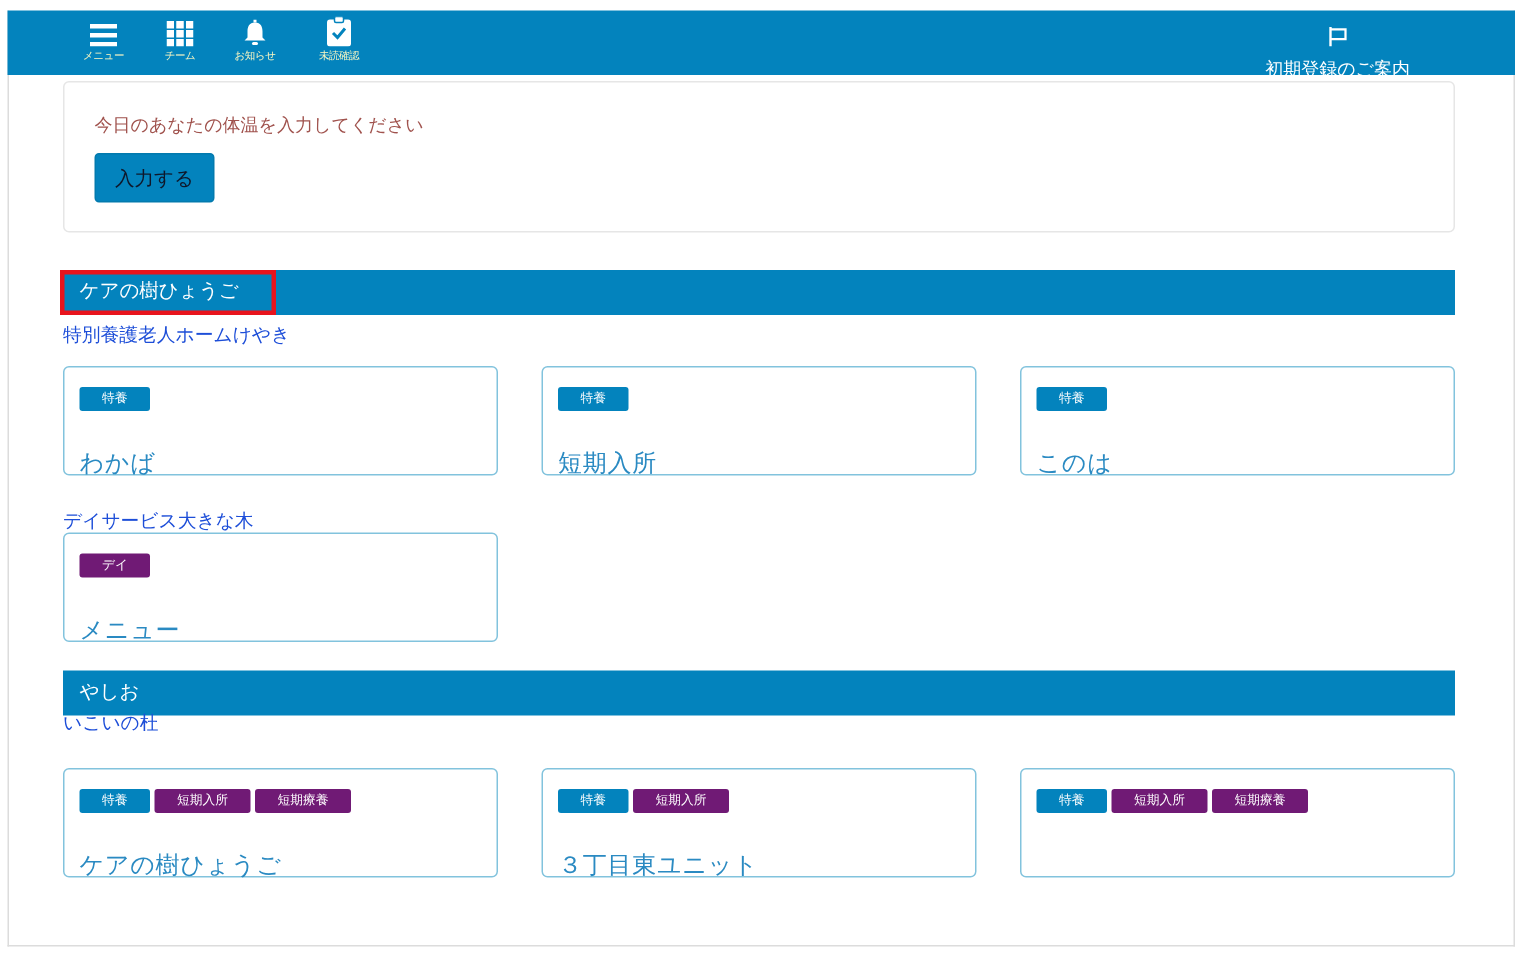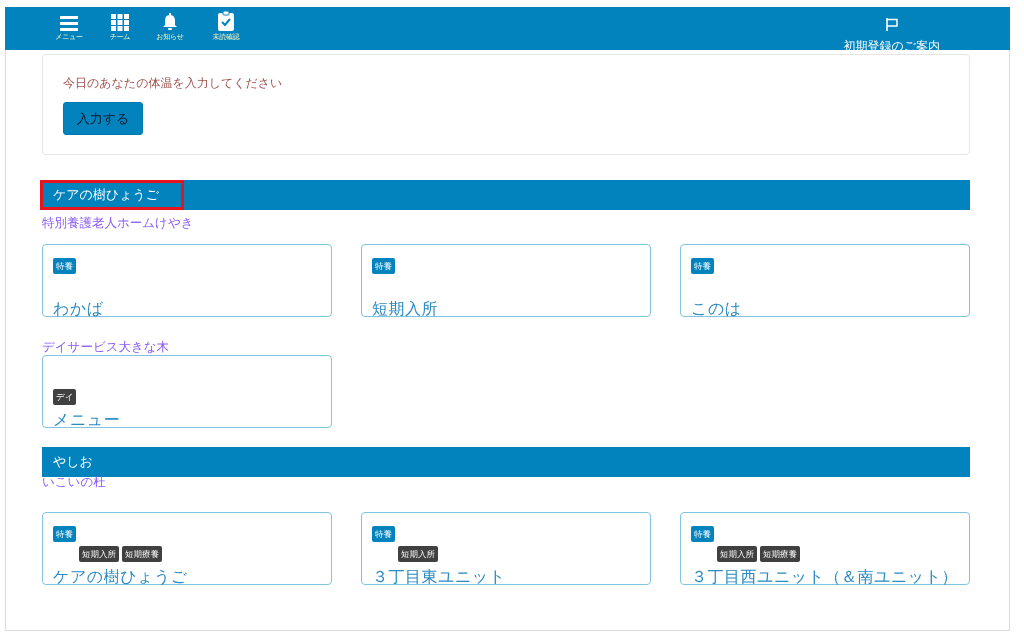--- a/index.html
+++ b/index.html
@@ -9,26 +9,26 @@
   .navbar { position: absolute; left: 5px; top: 7px; width: 1005px; height: 43px; background: #0383bd; }
   .nav-item { position: absolute; top: 2px; width: 48px; height: 40px; text-align: center; color: #fef9c3; cursor: pointer; }
   .nav-item .ico { height: 22px; display: flex; justify-content: center; align-items: flex-end; }
   .nav-item .lbl { font-size: 7px; line-height: 12px; white-space: nowrap; letter-spacing: -0.3px; }
   .nav-guide { position: absolute; right: 70px; top: 11px; color: #ffffff; font-size: 12px; display: flex; align-items: center; gap: 4px; cursor: pointer; flex-direction: column; }
   .temp-card { position: absolute; left: 42px; top: 54px; width: 928px; height: 101px; border: 1px solid #e6e6e6; border-radius: 4px; }
   .temp-msg { position: absolute; left: 20px; top: 20px; font-size: 12px; color: #a0524d; }
   .temp-btn { position: absolute; left: 20px; top: 47px; width: 80px; height: 33px; background: #0383bd; color: #0f172a; font-size: 13px; border: 1px solid #037aae; border-radius: 3px; display: flex; align-items: center; justify-content: center; cursor: pointer; }
   .section-bar { position: absolute; left: 42px; width: 928px; height: 30px; background: #0383bd; color: #fff; font-size: 13px; line-height: 30px; padding-left: 11px; }
   .highlight { position: absolute; left: 40px; top: 180px; width: 144px; height: 30px; border: 3px solid #e8141d; }
-  .facility { position: absolute; left: 42px; font-size: 12.5px; color: #8b5cf6; }
+  .facility { position: absolute; left: 42px; font-size: 12.5px; color: #1d4ed8; }
   .unit-card { position: absolute; width: 290px; height: 73px; border: 1px solid #82c3dd; border-radius: 4px; background: #fff; cursor: pointer; }
   .tags { position: absolute; left: 10px; top: 13px; display: flex; gap: 3px; }
-  .tag { height: 16px; padding: 0 3px; font-size: 8.5px; line-height: 16px; color: #fff; border-radius: 2px; white-space: nowrap; }
+  .tag { height: 16px; padding: 0 15px; font-size: 8.5px; line-height: 16px; color: #fff; border-radius: 2px; white-space: nowrap; }
   .tag.blue { background: #0383bd; }
-  .tag.orange { background: #404040; margin-top: 20px; }
+  .tag.orange { background: #701a75; }
   .unit-name { position: absolute; left: 10px; top: 54px; font-size: 16px; color: #2a8ac2; letter-spacing: 0.5px; white-space: nowrap; }
 </style>
 </head>
 <body>
 
 <div class="frame"></div>
 
 <div class="navbar">
   <div class="nav-item" style="left:40px">
     <div class="ico">
@@ -140,14 +140,13 @@
     <span class="tag orange">短期入所</span>
   </div>
   <div class="unit-name">３丁目東ユニット</div>
 </div>
 <div class="unit-card" style="left:680px; top:512px">
   <div class="tags">
     <span class="tag blue">特養</span>
     <span class="tag orange">短期入所</span>
     <span class="tag orange">短期療養</span>
   </div>
-  <div class="unit-name">３丁目西ユニット（＆南ユニット）</div>
 </div>
 
 </body></html>

